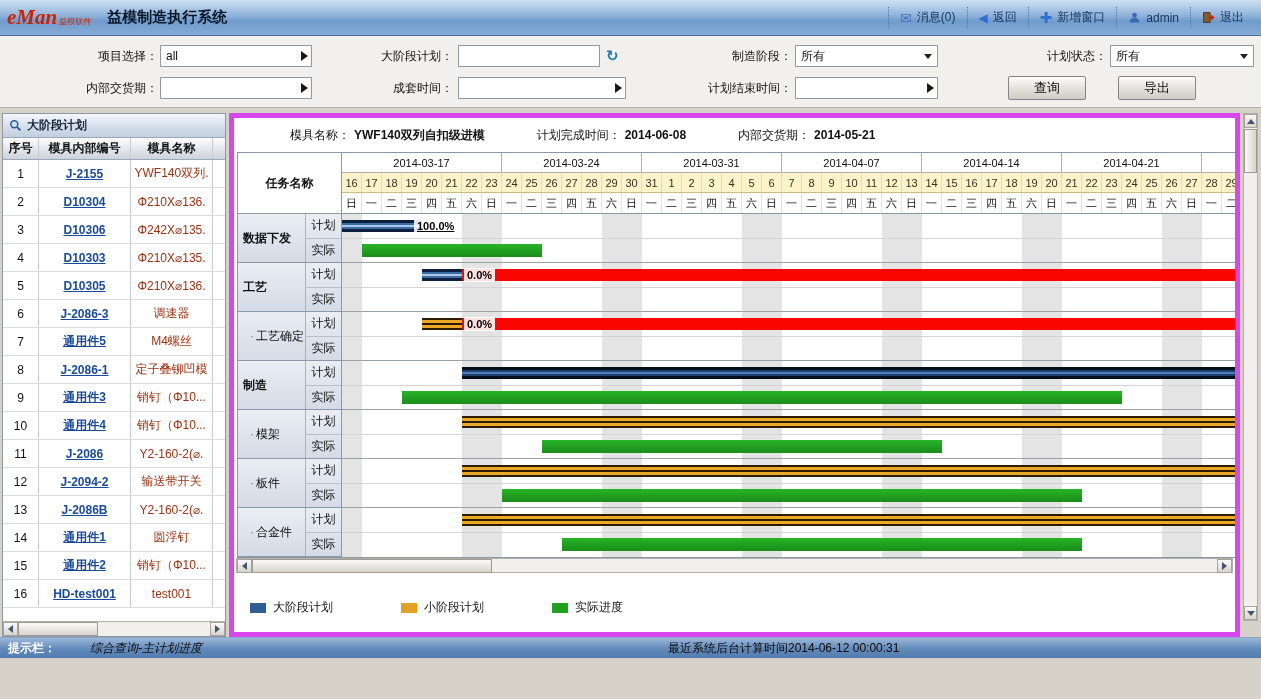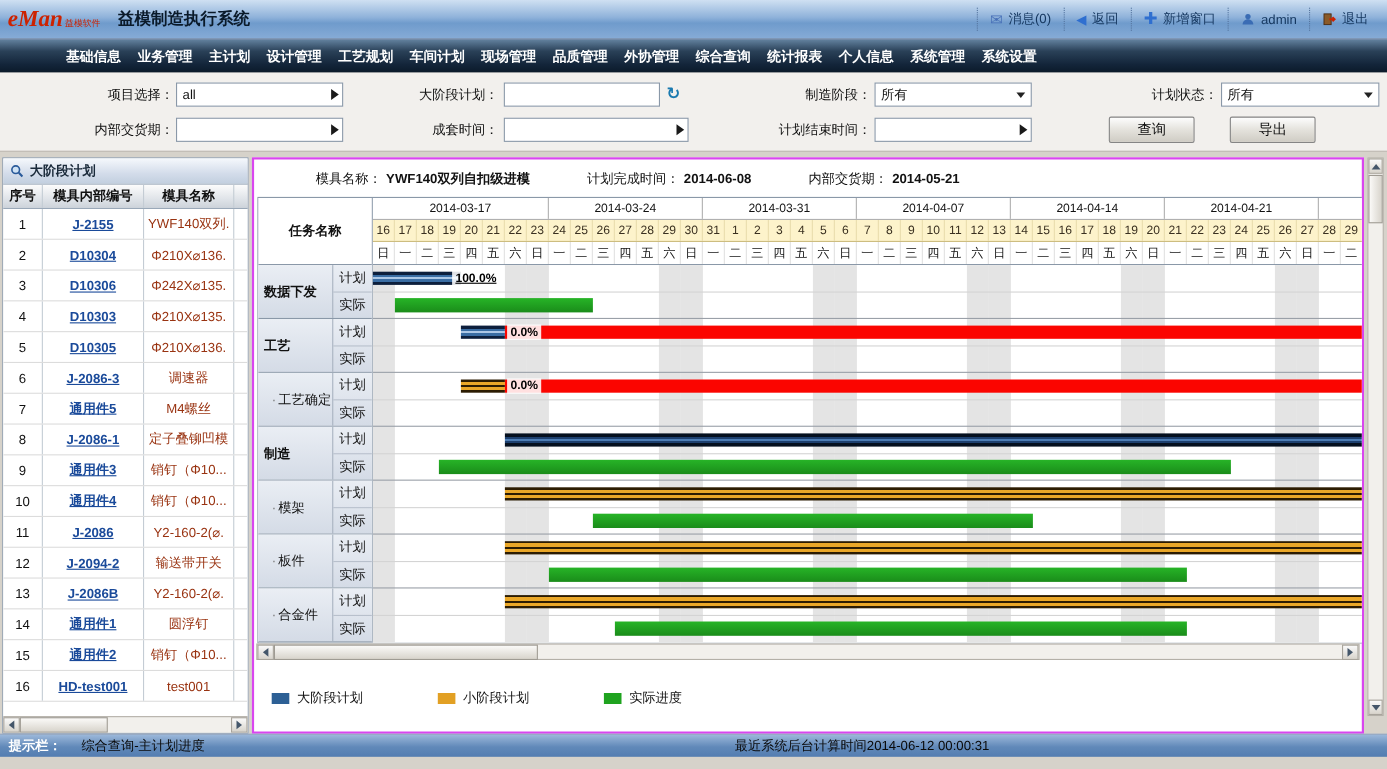--- a/index.html
+++ b/index.html
@@ -61,21 +61,21 @@
 .sa-r{border-top:4px solid transparent;border-bottom:4px solid transparent;border-left:5px solid #44566a;}
 .sa-u{border-left:4px solid transparent;border-right:4px solid transparent;border-bottom:5px solid #44566a;}
 .sa-d{border-left:4px solid transparent;border-right:4px solid transparent;border-top:5px solid #44566a;}
 .v-scrollbar{flex:0 0 15px;width:15px;height:508px;position:relative;background:#f2f0ec;border:1px solid #b4b0a8;}
 .vs-btn{position:absolute;left:0;right:0;height:14px;background:linear-gradient(#fafafa,#d8d4cc);border:1px solid #a8a49c;display:flex;align-items:center;justify-content:center;cursor:pointer;}
 .vs-btn.up{top:0;}
 .vs-btn.down{bottom:0;}
 .vs-thumb{position:absolute;left:0;right:0;top:15px;height:44px;background:linear-gradient(90deg,#fbfaf8,#d8d4cc);border:1px solid #9f9b93;cursor:pointer;}
 
 
-.gantt-panel{flex:1;height:524px;background:#fff;border:2px solid #d946ef;display:flex;flex-direction:column;overflow:hidden;}
+.gantt-panel{flex:1;height:524px;background:#fff;border:5px solid #d946ef;display:flex;flex-direction:column;overflow:hidden;}
 .gantt-info{flex:0 0 34px;display:flex;align-items:center;padding-left:56px;}
 .gi-label{color:#111;}
 .gi-value{font-weight:bold;margin-right:52px;margin-left:4px;}
 .gantt-chart{display:flex;margin-left:3px;border:1px solid #8a98a8;width:1006px;flex:0 0 auto;}
 .task-col{flex:0 0 104px;width:104px;border-right:1px solid #8a98a8;background:#fff;}
 .task-col-header{height:61px;border-bottom:1px solid #8a98a8;display:flex;align-items:center;justify-content:center;font-weight:bold;}
 .task-cell{height:49px;border-bottom:1px solid #8a98a8;display:flex;background:linear-gradient(#eaeef4,#d4dbe6);}
 .task-name{flex:1;display:flex;align-items:center;padding-left:5px;font-weight:bold;overflow:hidden;white-space:nowrap;}
 .task-name.indent{padding-left:12px;font-weight:normal;}
 .task-name.indent::before{content:"·";color:#777;margin-right:2px;}
@@ -103,21 +103,21 @@
 .bar-small{background:linear-gradient(to bottom,#2c1c02 0,#2c1c02 2px,#eaa728 2px,#eaa728 5px,#2c1c02 5px,#2c1c02 7px,#eaa728 7px,#eaa728 10px,#2c1c02 10px,#2c1c02 12px);}
 .bar-label{position:absolute;top:5px;height:14px;line-height:14px;font-size:11px;font-weight:bold;color:#000;background:rgba(255,255,255,.88);padding:0 3px;z-index:4;white-space:nowrap;}
 .gantt-hs{margin:0 2px;flex:0 0 15px;position:relative;background:#f2f0ec;border:1px solid #b4b0a8;border-top:1px solid #b4b0a8;}
 .legend{display:flex;gap:68px;margin:26px 0 0 16px;}
 .legend-item{display:flex;align-items:center;gap:7px;}
 .legend-swatch{width:16px;height:10px;}
 
 
 .statusbar{flex:0 0 21px;background:linear-gradient(#9cb8da,#6189b9 55%,#537db1);border-top:1px solid #8aa4c4;display:flex;align-items:center;position:relative;}
 .sb-label{color:#fff;font-weight:bold;padding-left:8px;}
-.sb-loc{color:#0a0a0a;margin-left:18px;}
+.sb-loc{color:#0a0a0a;margin-left:34px;font-style:italic;}
 .sb-calc{position:absolute;left:668px;color:#0a0a0a;}
 </style>
 </head>
 <body>
 
 <div class="app">
 
   <div class="titlebar">
     <div class="logo">
       <span class="logo-eman">eMan</span>
@@ -147,36 +147,20 @@
       <div class="tb-item">
         <svg width="13" height="13" viewBox="0 0 16 16">
             <rect x="2" y="2" width="8" height="12" fill="#8a5a28" stroke="#4a2a10"></rect>
             <path d="M8 8 L14 8 M11.5 5.5 L14 8 L11.5 10.5" stroke="#cc2200" stroke-width="2" fill="none"></path>
           </svg>
         <span>退出</span>
       </div>
     </div>
   </div>
 
-  <div class="menubar">
-      <div class="menu-item">基础信息</div>
-      <div class="menu-item">业务管理</div>
-      <div class="menu-item">主计划</div>
-      <div class="menu-item">设计管理</div>
-      <div class="menu-item">工艺规划</div>
-      <div class="menu-item">车间计划</div>
-      <div class="menu-item">现场管理</div>
-      <div class="menu-item">品质管理</div>
-      <div class="menu-item">外协管理</div>
-      <div class="menu-item">综合查询</div>
-      <div class="menu-item">统计报表</div>
-      <div class="menu-item">个人信息</div>
-      <div class="menu-item">系统管理</div>
-      <div class="menu-item">系统设置</div>
-    </div>
 
   <div class="filters">
     <div class="f-label" style="left:8px;top:9px;width:150px">项目选择：</div>
     <div class="f-field" style="left:160px;top:9px;width:152px">
       <span class="f-value">all</span>
       <span class="tri-right"></span>
     </div>
 
     <div class="f-label" style="left:303px;top:9px;width:150px">大阶段计划：</div>
     <input class="f-input" style="left: 458px; top: 9px; width: 142px;" value="">

